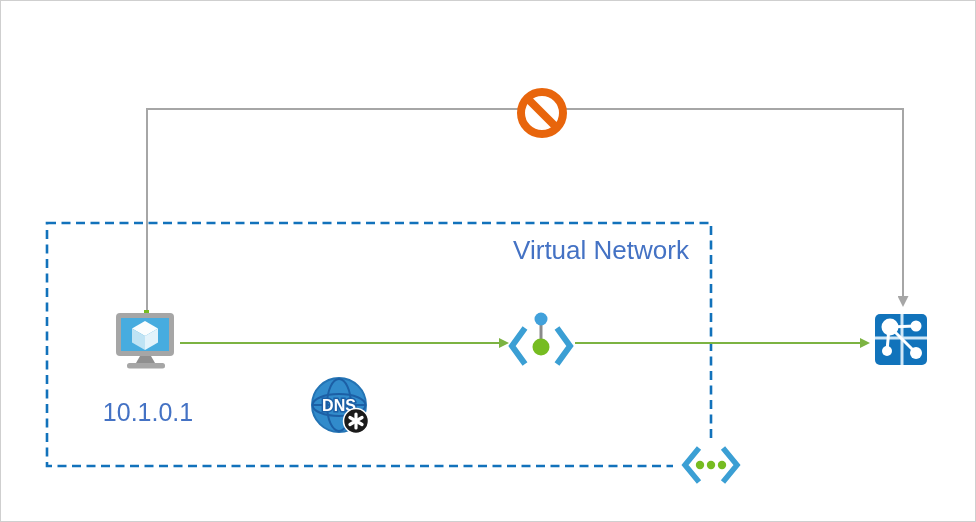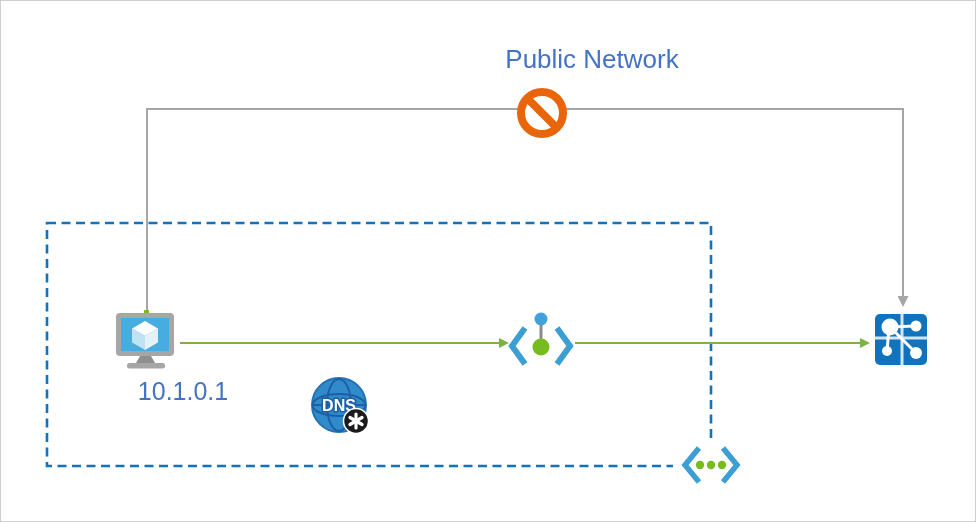--- a/index.html
+++ b/index.html
@@ -126,18 +126,18 @@
     <g>
       <rect x="672" y="440" width="76" height="50" fill="#ffffff"></rect>
       <polyline class="bracket-sm" points="698,447 684,464 698,481"></polyline>
       <polyline class="bracket-sm" points="722,447 736,464 722,481"></polyline>
       <circle cx="699" cy="464" r="4.2" class="dot-green"></circle>
       <circle cx="710" cy="464" r="4.2" class="dot-green"></circle>
       <circle cx="721" cy="464" r="4.2" class="dot-green"></circle>
     </g>
   </svg>
 
-  <div class="lbl lbl-title" style="left:591px;top:45px;">Public Network</div>
 
+  <div class="lbl lbl-title" style="left:600px;top:236px;">Virtual Network</div>
 
-  <div class="lbl lbl-ip" style="left:147px;top:378px;margin-left:35px;">10.1.0.1</div>
+  <div class="lbl lbl-ip" style="left:147px;top:399px;">10.1.0.1</div>
 
 </div>
 
 </body></html>

